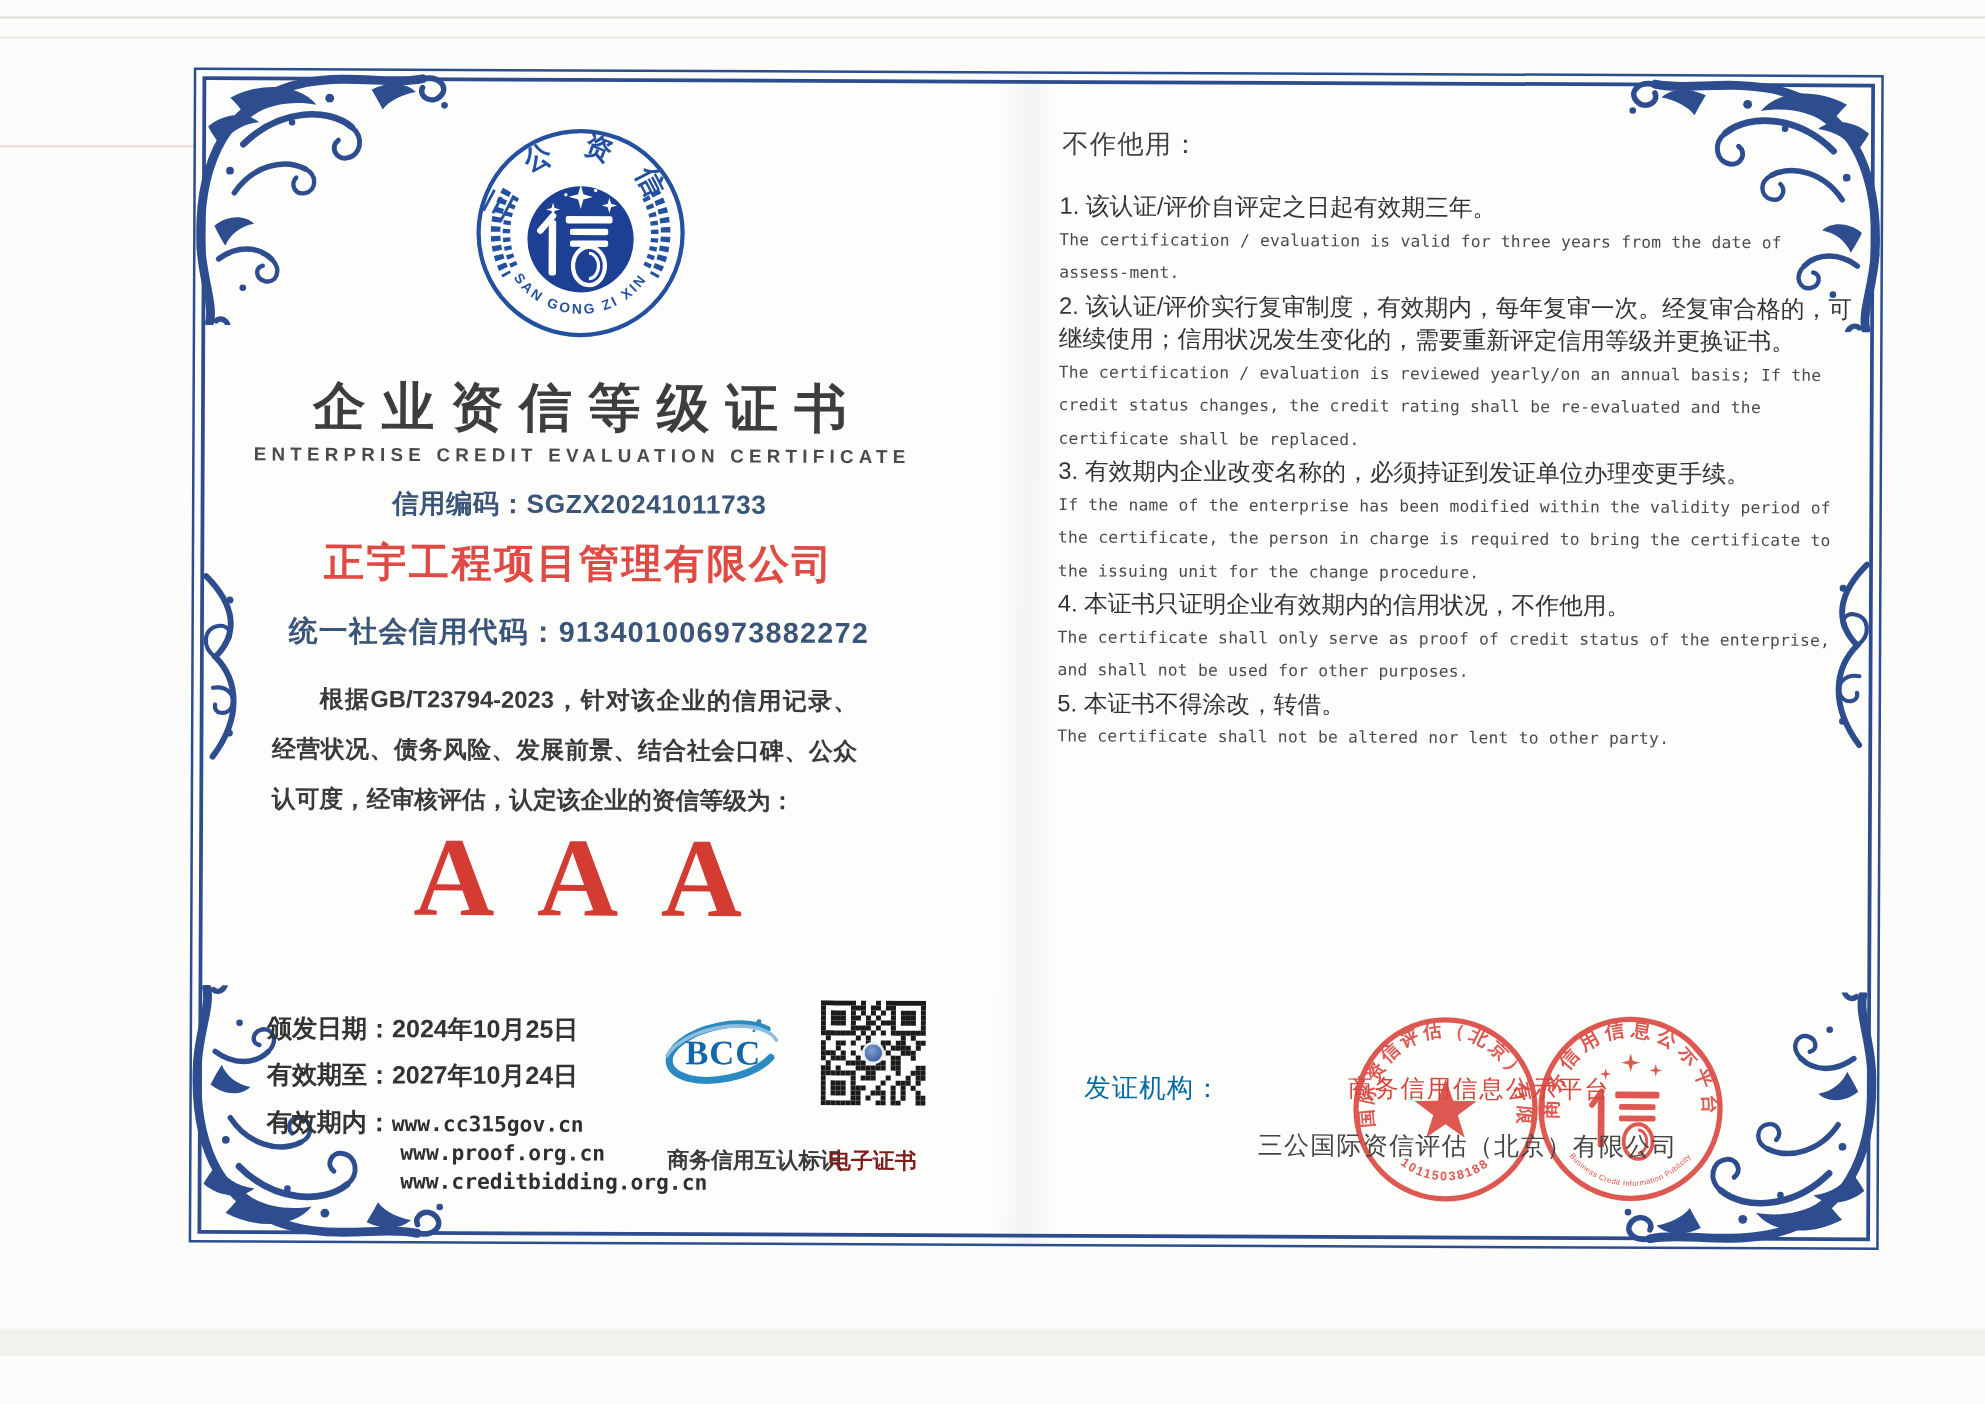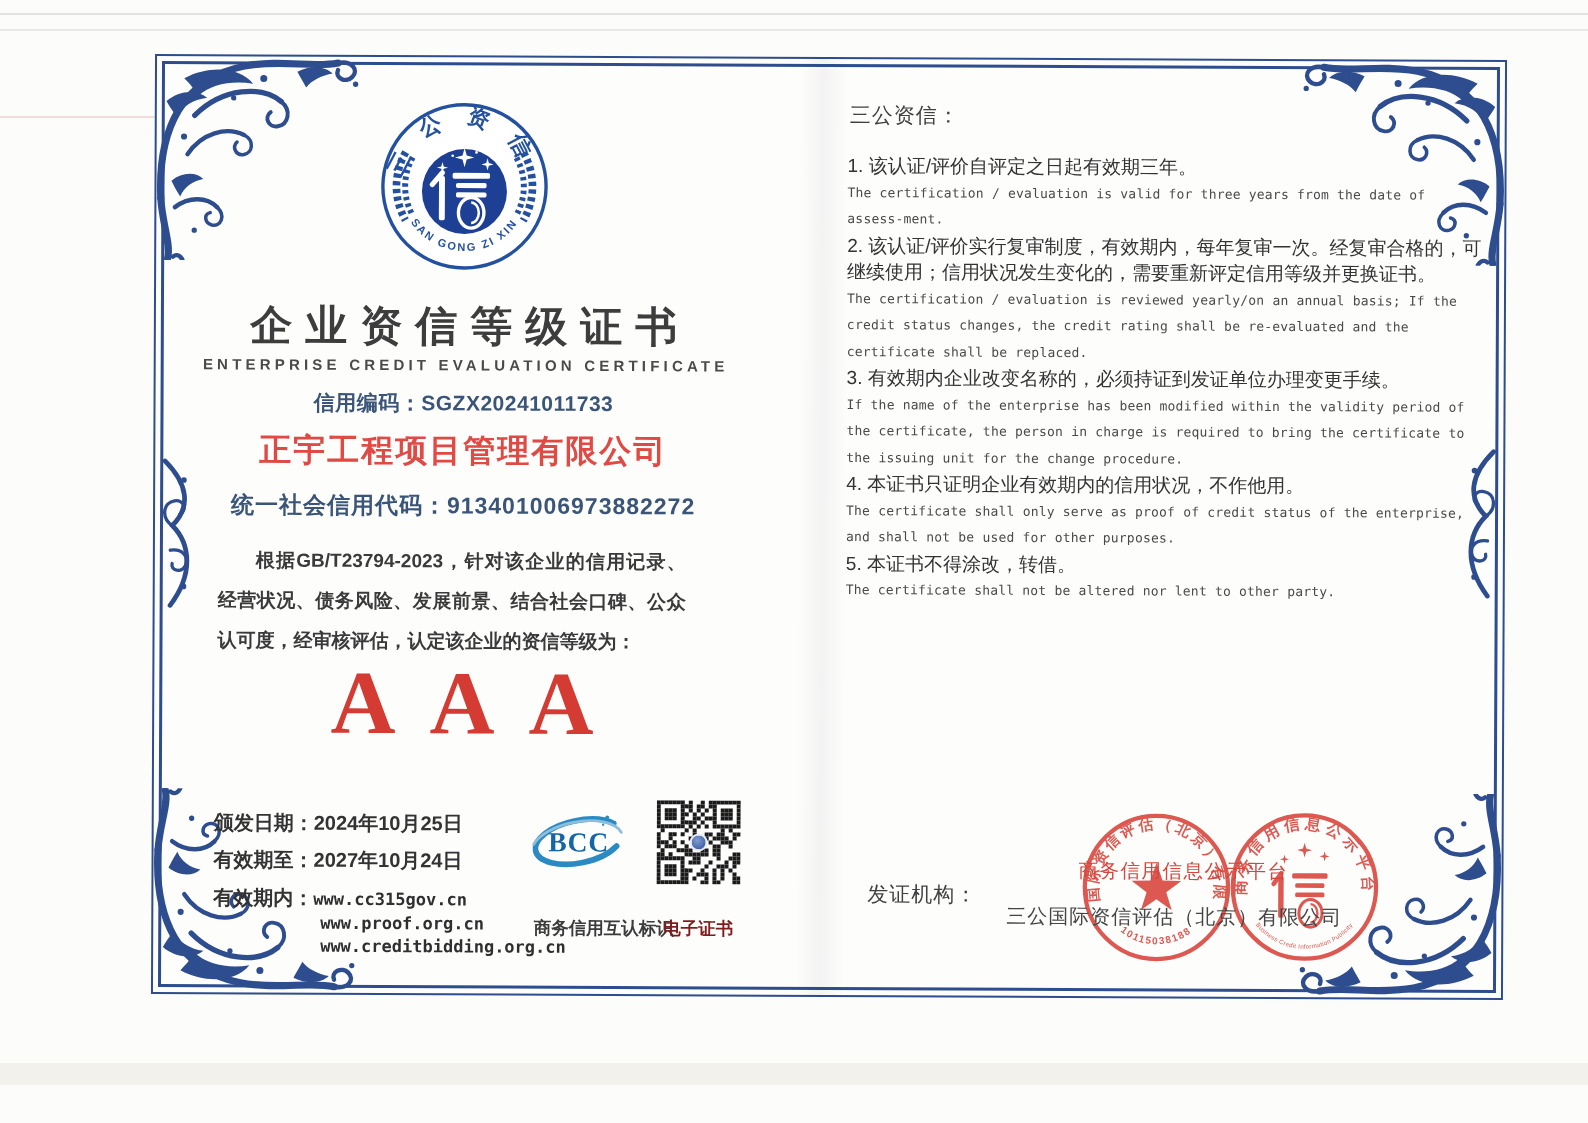--- a/index.html
+++ b/index.html
@@ -65,21 +65,21 @@
      background:radial-gradient(circle at 40% 35%, #7f9bd0, #2c4f9a);border:2px solid #e8ecf5;box-sizing:border-box;}
   .qr-caption{position:absolute;left:503px;top:860px;width:88px;text-align:center;
      font-size:17.5px;font-weight:bold;color:#7f1d1d;font-family:Liberation Mono, monospace;}
 
   
   .notes-heading{position:absolute;left:695px;top:44px;font-size:21px;color:#414141;letter-spacing:1px;}
   .notes{position:absolute;left:693px;top:96px;width:642px;}
   .note-zh{font-size:19px;line-height:26.5px;color:#333;font-weight:500;}
   .note-en{font-family:"DejaVu Sans Mono","Liberation Mono",monospace;font-size:13px;line-height:26.5px;
      color:#4a4a4a;letter-spacing:.2px;}
-  .issuing-label{position:absolute;left:716px;top:799px;font-size:21px;color:#404040;letter-spacing:1px;z-index:9;margin-top:24px;}
+  .issuing-label{position:absolute;left:716px;top:799px;font-size:21px;color:#0369a1;letter-spacing:1px;z-index:9;}
   .overlay-red{position:absolute;left:927px;top:799px;font-size:19.5px;letter-spacing:1.5px;
      color:#d5463c;white-space:nowrap;z-index:8;font-weight:500;}
   .issuer-name{position:absolute;left:855px;top:845px;font-size:20px;letter-spacing:1px;
      color:#454545;white-space:nowrap;z-index:9;}
   .stamp{position:absolute;width:154px;height:154px;z-index:7;opacity:.88;}
   .stamp-a{left:928px;top:752px;}
   .stamp-b{left:1076px;top:751px;}
 </style>
 </head>
 <body>
@@ -471,21 +471,21 @@
           <rect x="56" y="80" width="4" height="4"></rect>
           <rect x="60" y="80" width="4" height="4"></rect>
           <rect x="76" y="80" width="4" height="4"></rect>
           <rect x="80" y="80" width="4" height="4"></rect>
         </g>
       </svg>
     <div class="qr-badge"></div>
   </div>
   <div class="qr-caption">电子证书</div>
 
-  <div class="notes-heading">三公资信：</div>
+  <div class="notes-heading">不作他用：</div>
 
   <div class="notes">
     <div class="note-zh">1. 该认证/评价自评定之日起有效期三年。</div>
     <div class="note-en">The certification / evaluation is valid for three years from the date of assess-ment.</div>
     <div class="note-zh">2. 该认证/评价实行复审制度，有效期内，每年复审一次。经复审合格的，可继续使用；信用状况发生变化的，需要重新评定信用等级并更换证书。</div>
     <div class="note-en">The certification / evaluation is reviewed yearly/on an annual basis; If the credit status changes, the credit rating shall be re-evaluated and the certificate shall be replaced.</div>
     <div class="note-zh">3. 有效期内企业改变名称的，必须持证到发证单位办理变更手续。</div>
     <div class="note-en">If the name of the enterprise has been modified within the validity period of the certificate, the person in charge is required to bring the certificate to the issuing unit for the change procedure.</div>
     <div class="note-zh">4. 本证书只证明企业有效期内的信用状况，不作他用。</div>
     <div class="note-en">The certificate shall only serve as proof of credit status of the enterprise, and shall not be used for other purposes.</div>

